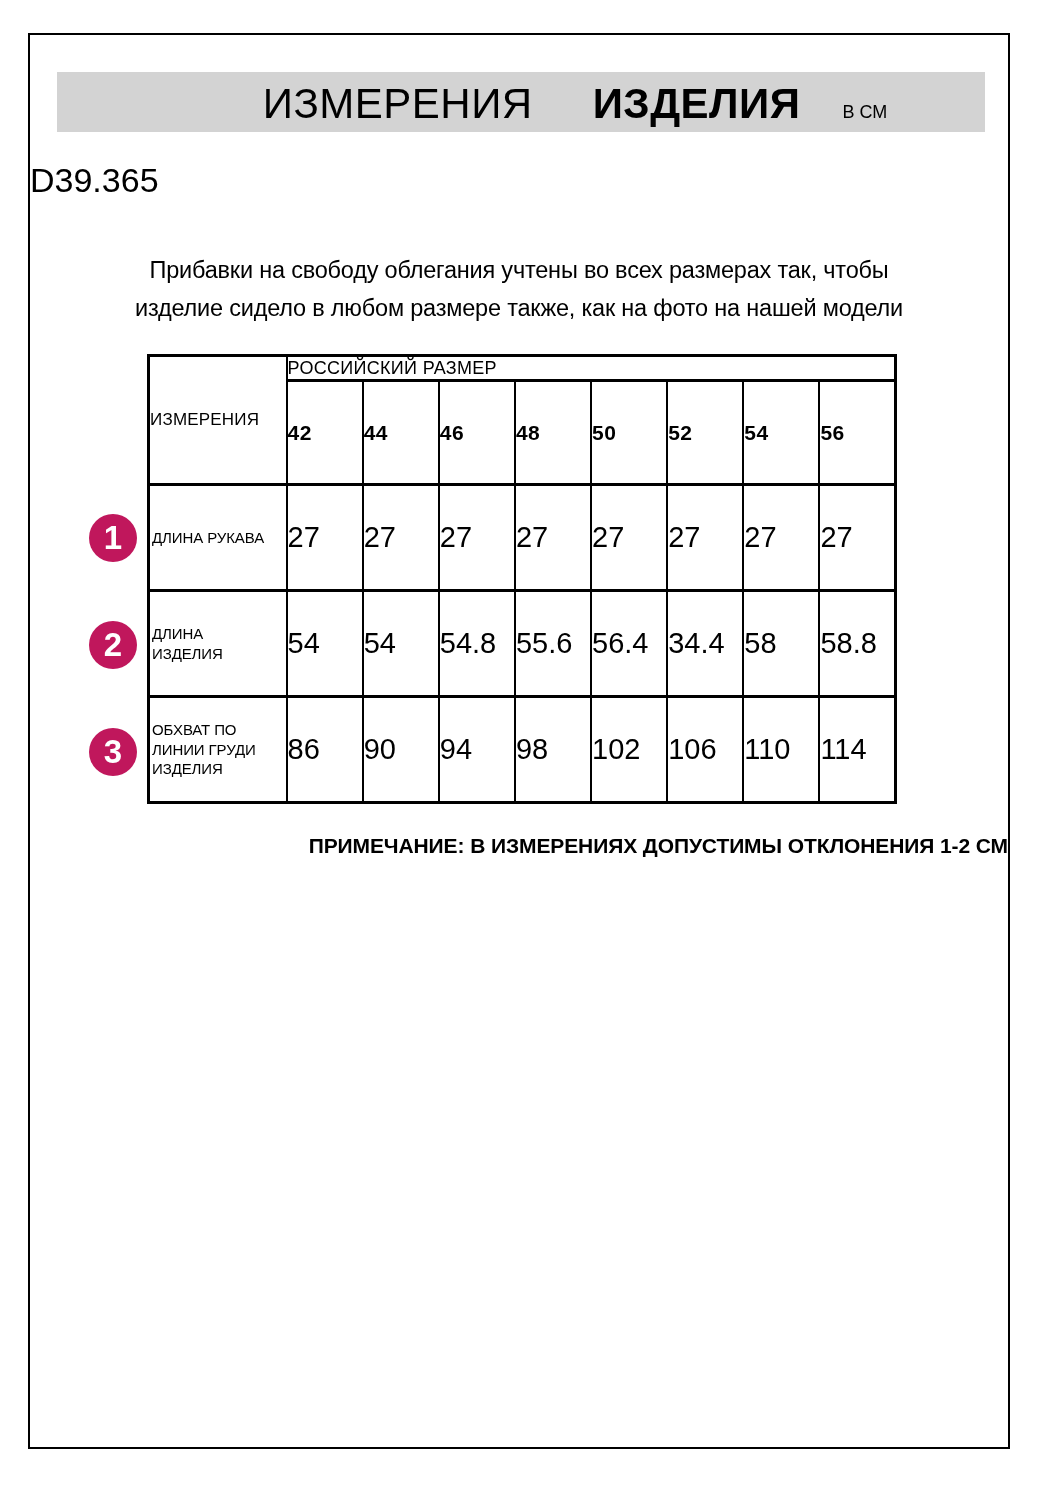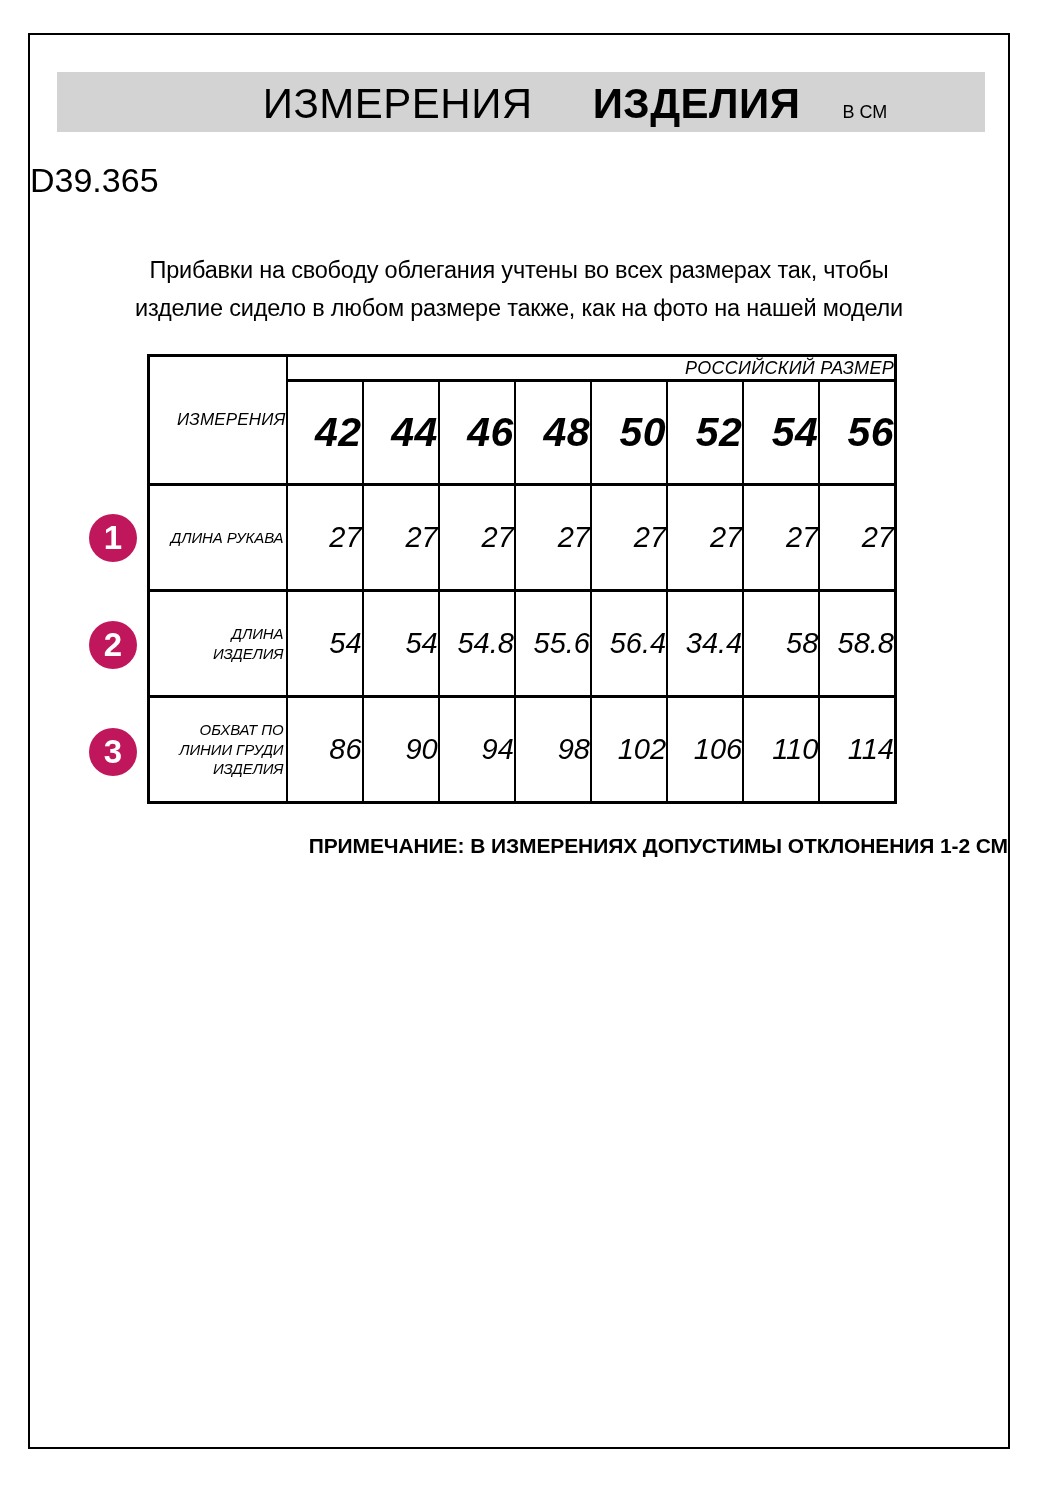--- a/index.html
+++ b/index.html
@@ -89,42 +89,41 @@
     width: 750px;
     border-collapse: collapse;
     table-layout: fixed;
     border: 3px solid #000;
   }
   table.size-table col.c0 { width: 138px; }
   table.size-table th,
   table.size-table td {
     border: solid #000;
     border-width: 3px 2px;
-    text-align: right;
+    text-align: left;
     vertical-align: middle;
     overflow: hidden;
-    font-style: italic;
   }
   tr.r-group { height: 25px; }
   tr.r-sizes { height: 104px; }
   tr.r-data  { height: 106px; margin-top: 48px; }
   th.corner {
     border-right-width: 3px;
     font-size: 17px;
     font-weight: 400;
     letter-spacing: 0.2px;
   }
   th.group {
     font-size: 18px;
     font-weight: 400;
     border-bottom-width: 2px;
     letter-spacing: 0.3px;
   }
   th.size {
-    font-size: 41px;
+    font-size: 21px;
     font-weight: 700;
     border-top-width: 2px;
     letter-spacing: 0.5px;
   }
   td.rlabel {
     border-right-width: 3px;
     font-size: 15px;
     font-weight: 400;
     line-height: 1.3;
     white-space: pre-line;

